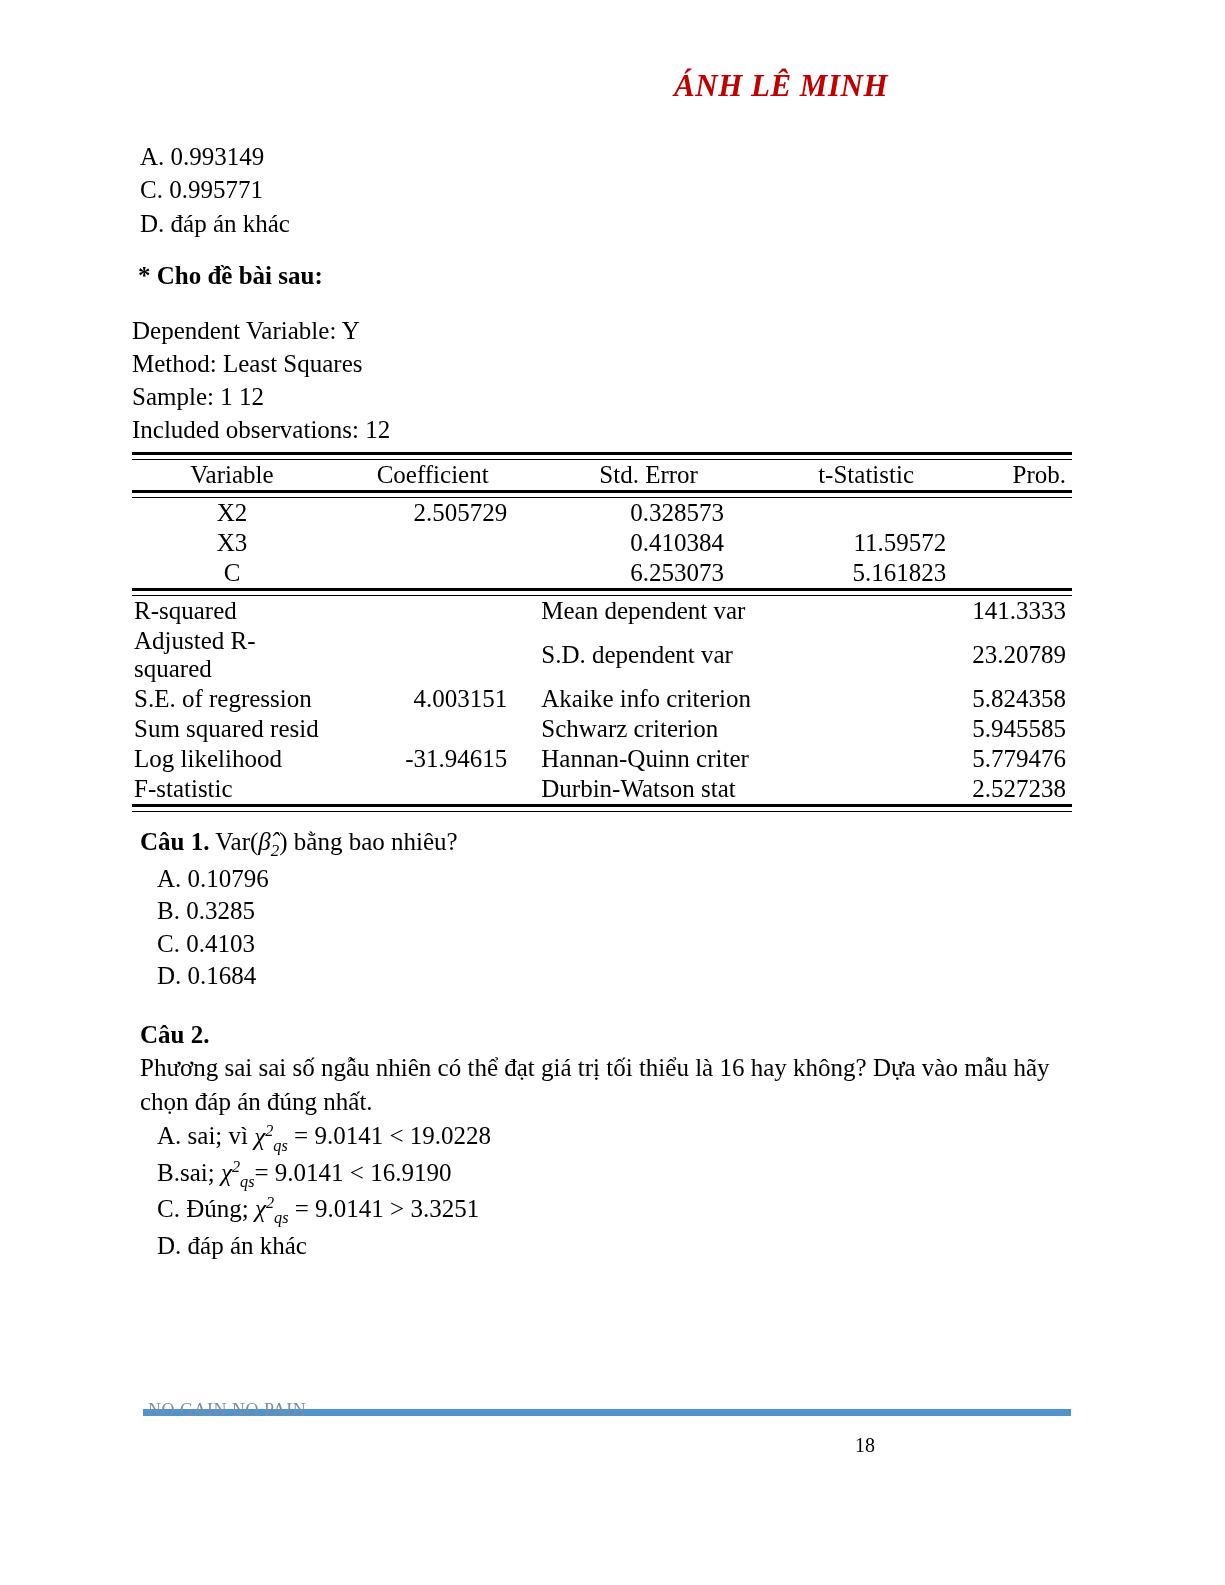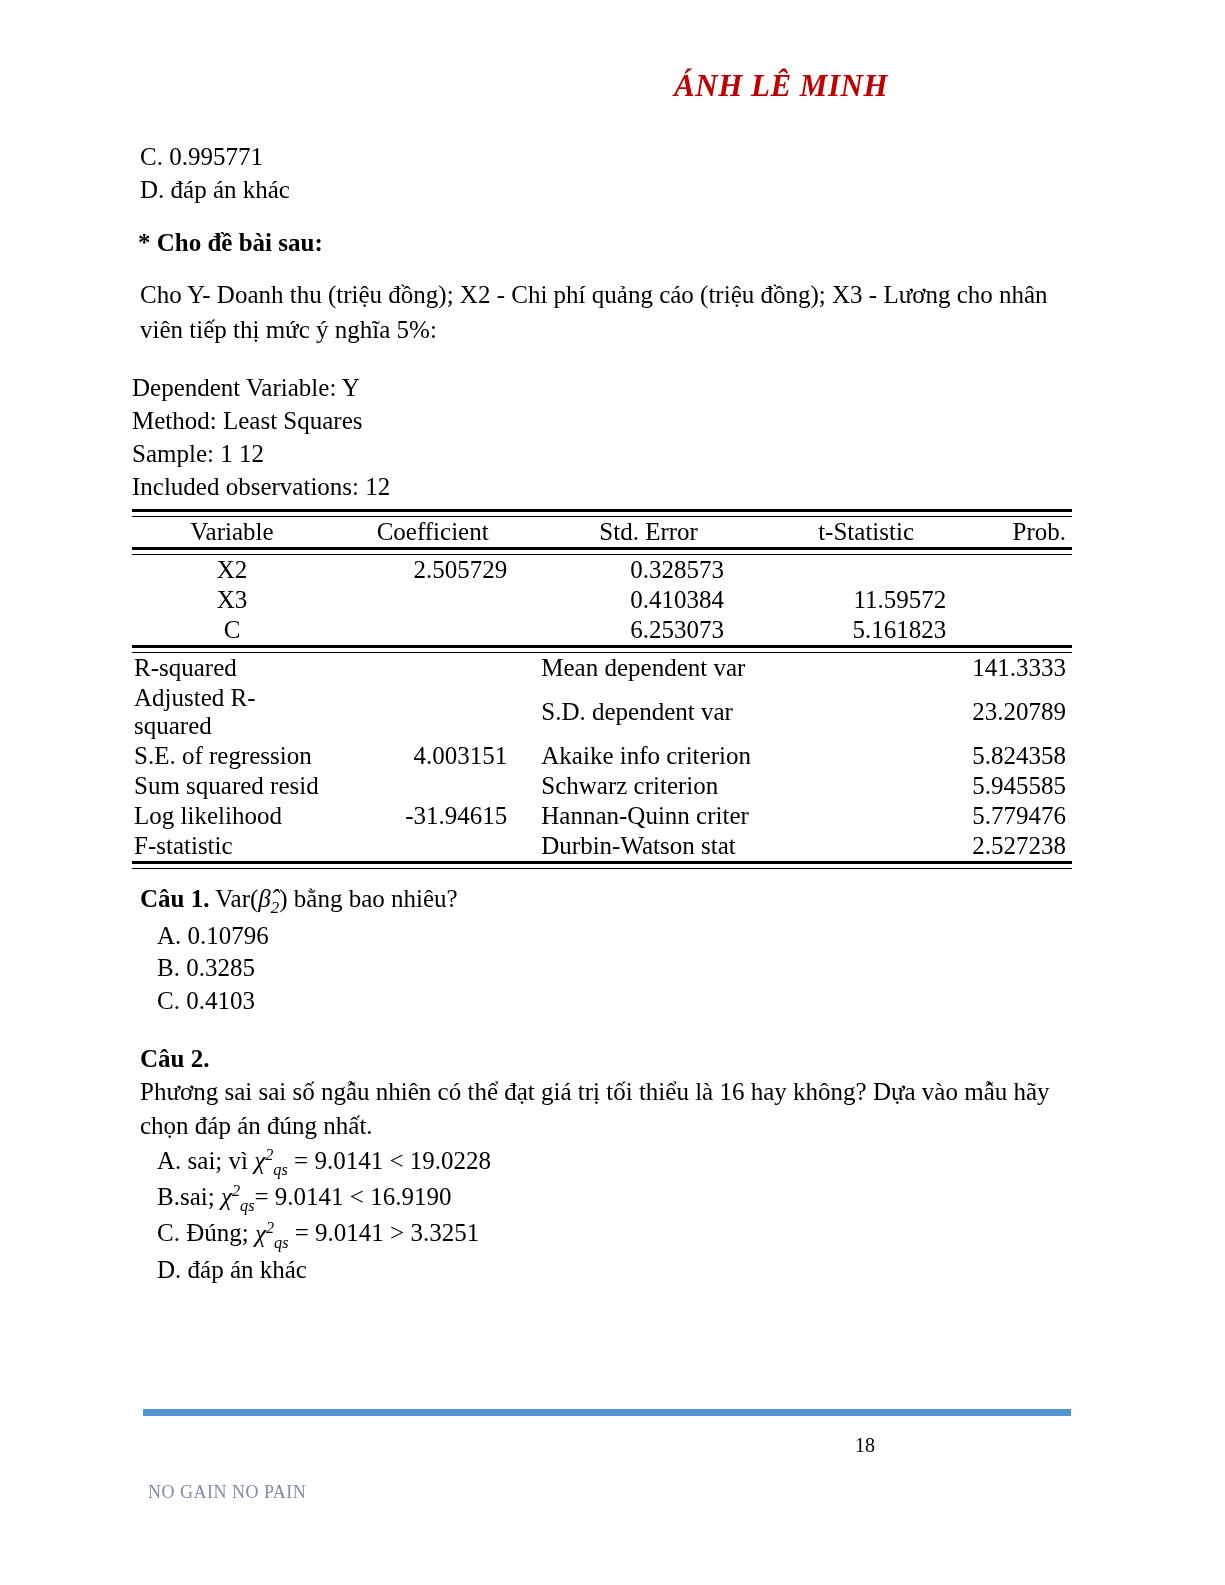--- a/index.html
+++ b/index.html
@@ -119,21 +119,21 @@
     position: absolute;
     left: 143px;
     top: 1409px;
     width: 928px;
     height: 7px;
     background: #4f94cd;
   }
   .footer-logo {
     position: absolute;
     left: 148px;
-    top: 1482px;
+    top: 1400px;
     font-family: "Liberation Serif", serif;
     font-size: 18px;
     letter-spacing: 0.5px;
     color: #7e8da0;
   }
   .footer-page {
     position: absolute;
     right: 148px;
     top: 1434px;
     font-size: 20px;
@@ -144,26 +144,26 @@
 <body>
 
 <div class="page">
 
   <div class="header-brand">ÁNH LÊ MINH</div>
 
   <div class="content">
 
 
     <div class="spacer-xs"></div>
+    <div class="opt">A. 0.993149</div>
     <div class="opt">C. 0.995771</div>
     <div class="opt">D. đáp án khác</div>
 
     <div class="bold-line">* Cho đề bài sau:</div>
 
-    <div class="para">Cho Y- Doanh thu (triệu đồng); X2 - Chi phí quảng cáo (triệu đồng); X3 - Lương cho nhân viên tiếp thị mức ý nghĩa 5%:</div>
 
     <div class="eviews-head">
       <div>Dependent Variable: Y</div>
       <div>Method: Least Squares</div>
       <div>Sample: 1 12</div>
       <div>Included observations: 12</div>
     </div>
 
     <table class="reg">
       <tbody>
@@ -251,20 +251,21 @@
     </table>
 
     <div class="qblock">
       <div class="qhead">
         <b>Câu 1.</b>
         <span>Var(</span><span class="mi">β̂<sub>2</sub></span><span>) bằng bao nhiêu?</span>
       </div>
       <div class="ans">A. 0.10796</div>
       <div class="ans">B. 0.3285</div>
       <div class="ans">C. 0.4103</div>
+      <div class="ans">D. 0.1684</div>
     </div>
 
     <div class="qblock" style="margin-top:28px;">
       <div class="qhead">
         <b>Câu 2.</b>
       </div>
       <div class="ptext" style="margin-bottom:2px;">Phương sai sai số ngẫu nhiên có thể đạt giá trị tối thiểu là 16 hay không? Dựa vào mẫu hãy chọn đáp án đúng nhất.</div>
 
       <div class="ans">
         <span>A. sai; vì </span><span class="mi">χ<sup style="font-size:0.65em">2</sup><sub style="font-size:0.65em; font-style:italic">qs</sub></span><span> = 9.0141 &lt; 19.0228</span>

